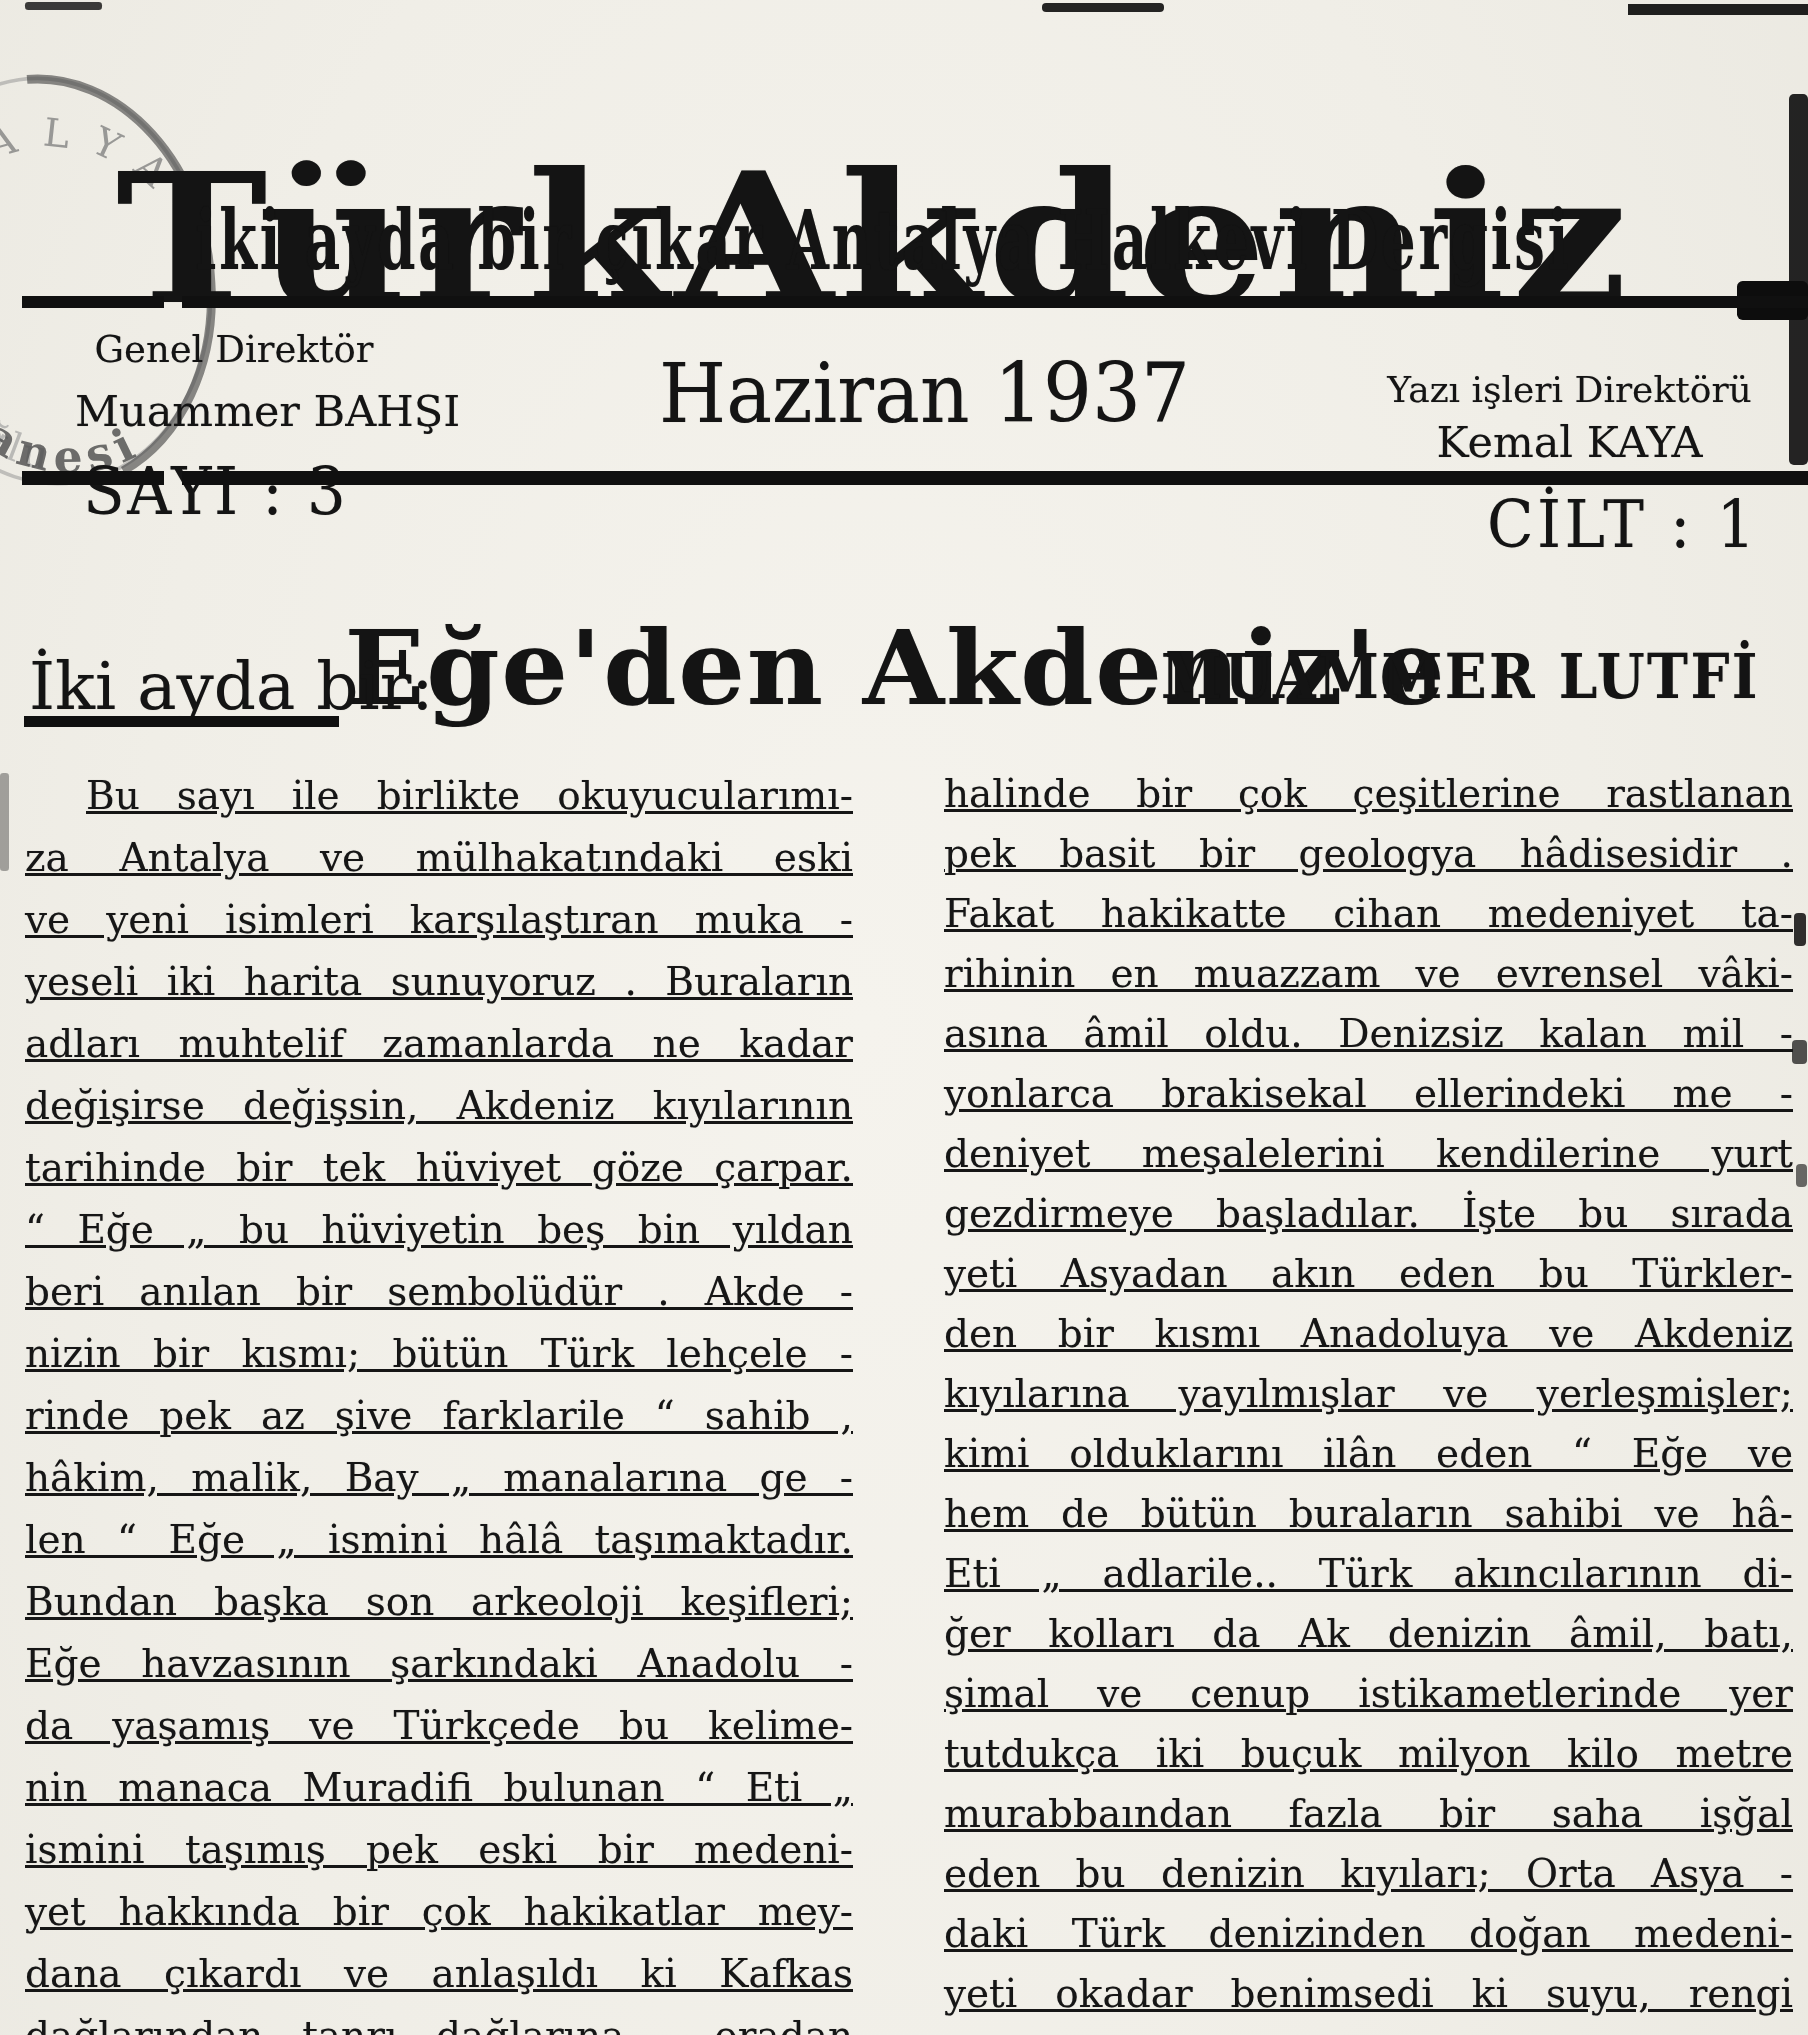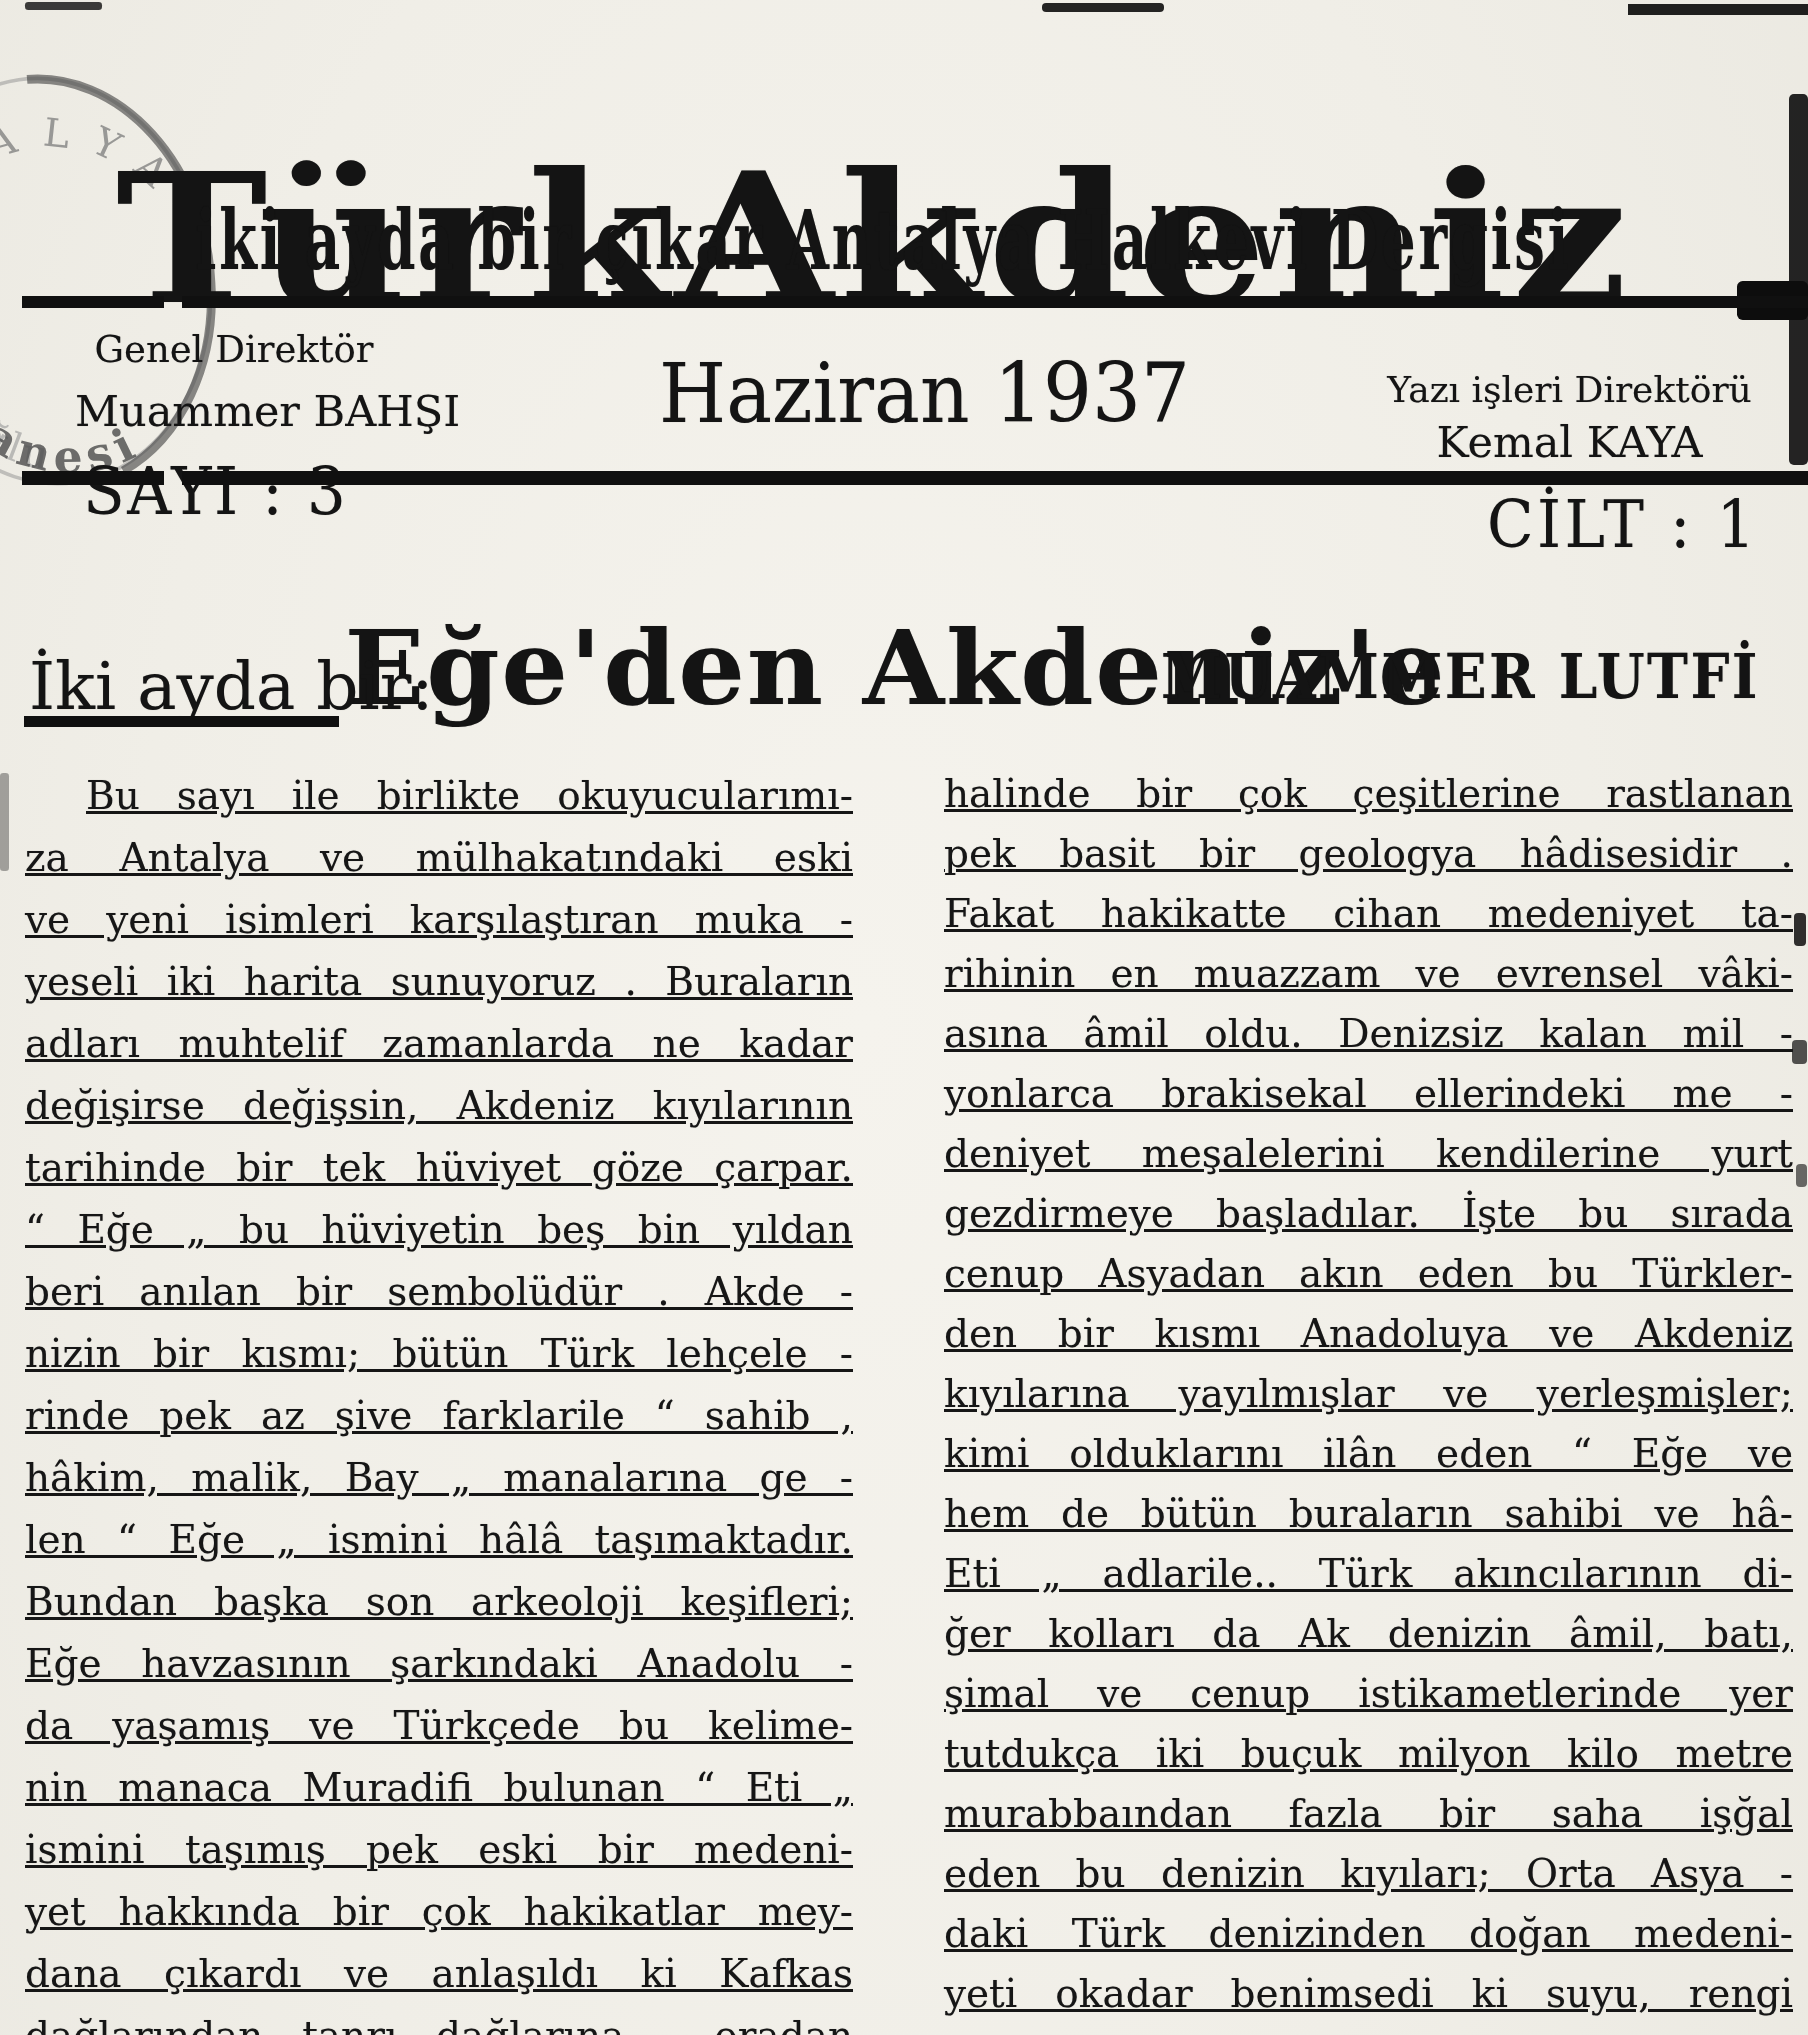--- a/index.html
+++ b/index.html
@@ -173,21 +173,21 @@
       </div>
     <div class="col col-right">
         <div class="line">halinde bir çok çeşitlerine rastlanan</div>
         <div class="line">pek basit bir geologya hâdisesidir .</div>
         <div class="line">Fakat hakikatte cihan medeniyet ta-</div>
         <div class="line">rihinin en muazzam ve evrensel vâki-</div>
         <div class="line">asına âmil oldu. Denizsiz kalan mil -</div>
         <div class="line">yonlarca brakisekal ellerindeki me -</div>
         <div class="line">deniyet meşalelerini kendilerine yurt</div>
         <div class="line">gezdirmeye başladılar. İşte bu sırada</div>
-        <div class="line">cenup Asyadan akın eden bu Türkler-</div>
+        <div class="line">yeti Asyadan akın eden bu Türkler-</div>
         <div class="line">den bir kısmı Anadoluya ve Akdeniz</div>
         <div class="line">kıyılarına yayılmışlar ve yerleşmişler;</div>
         <div class="line">kimi olduklarını ilân eden “ Eğe ve</div>
         <div class="line">hem de bütün buraların sahibi ve hâ-</div>
         <div class="line">Eti „ adlarile.. Türk akıncılarının di-</div>
         <div class="line">ğer kolları da Ak denizin âmil, batı,</div>
         <div class="line">şimal ve cenup istikametlerinde yer</div>
         <div class="line">tutdukça iki buçuk milyon kilo metre</div>
         <div class="line">murabbaından fazla bir saha işğal</div>
         <div class="line">eden bu denizin kıyıları; Orta Asya -</div>

